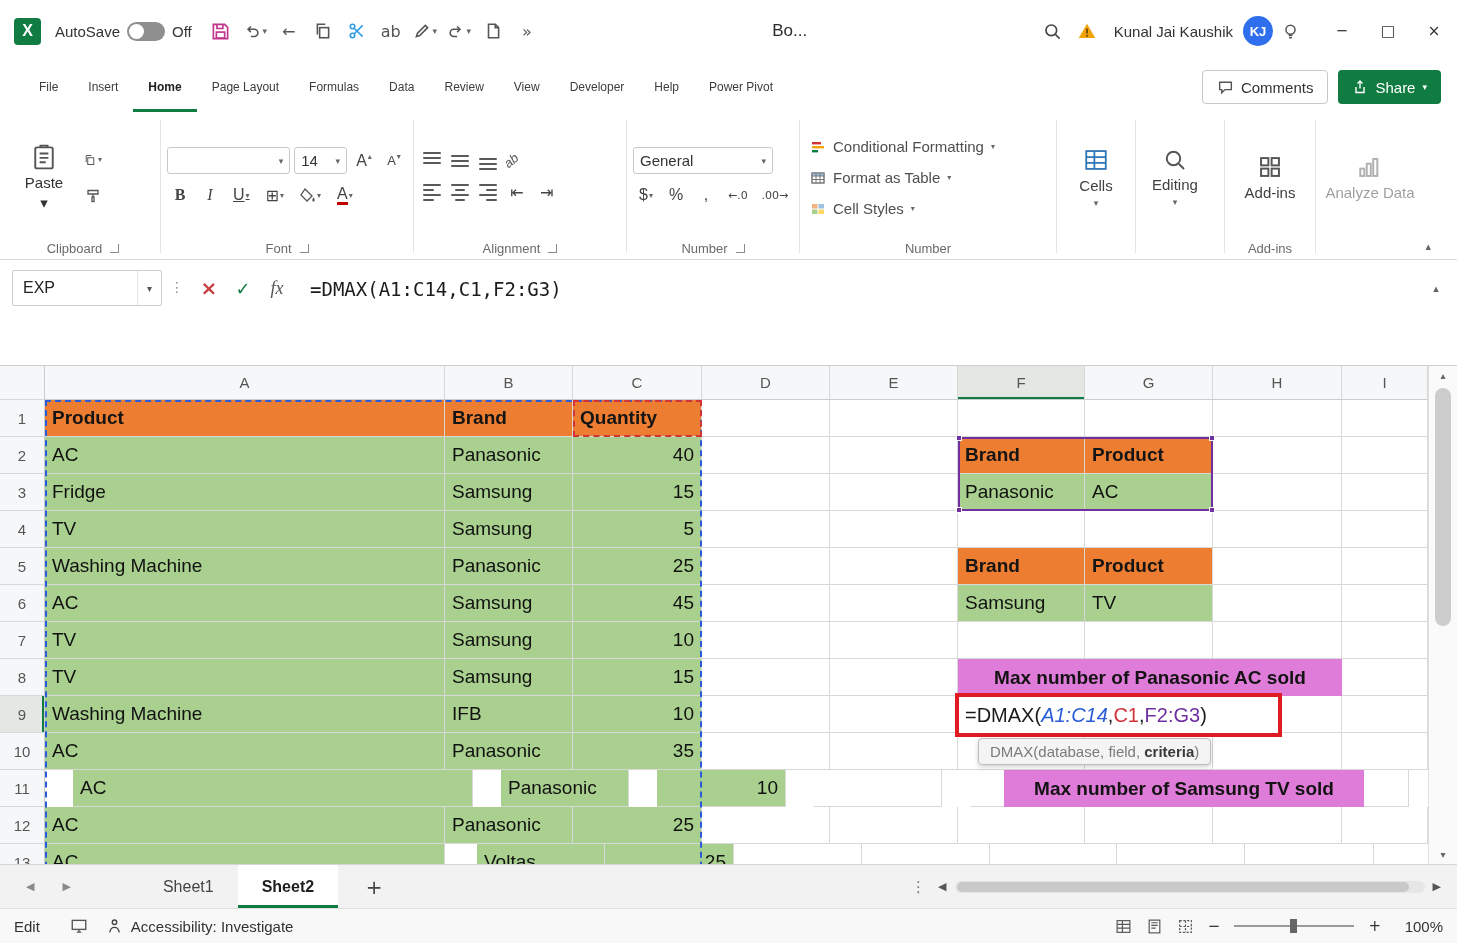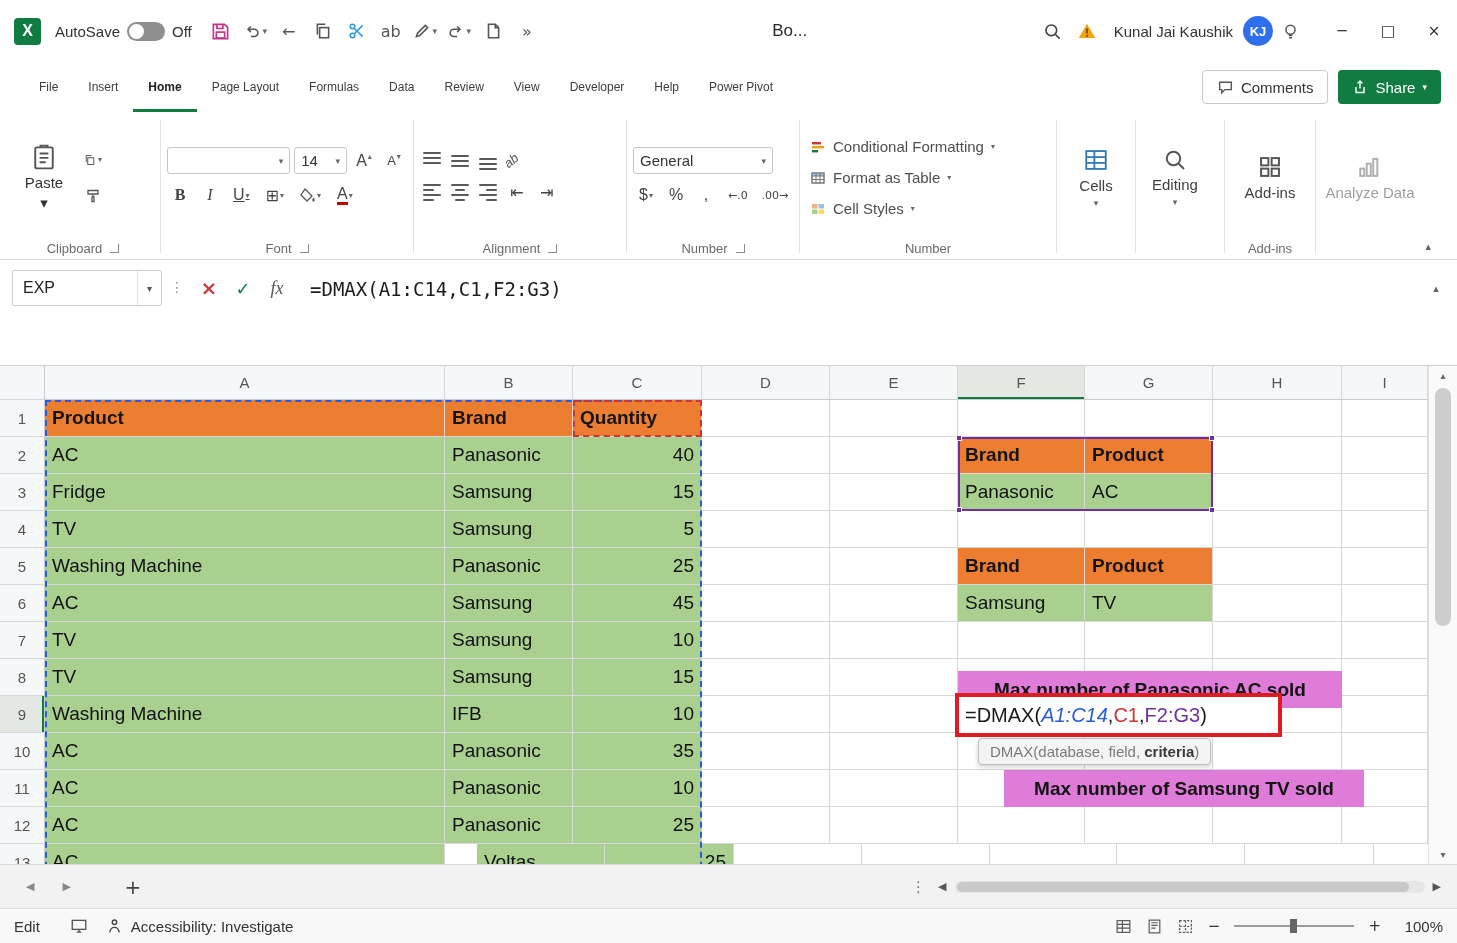--- a/index.html
+++ b/index.html
@@ -686,21 +686,21 @@
         <div class="gcell cell datacell" style="width: 400px;">AC</div>
         <div class="gcell cell datacell" style="width: 128px;">Panasonic</div>
         <div class="gcell cell datacell num" style="width: 129px;">35</div>
         <div class="gcell cell" style="width: 128px;"></div>
         <div class="gcell cell" style="width: 128px;"></div>
         <div class="gcell cell" style="width: 127px;"></div>
         <div class="gcell cell" style="width: 128px;"></div>
         <div class="gcell cell" style="width: 129px;"></div>
         <div class="gcell cell" style="width: 86px;"></div>
       </div>
-      <div class="grow" style="height: 37px;">
+      <div class="grow" style="height: 37px; gap: 28px;">
         <div class="gcell rowhdr">11</div>
         <div class="gcell cell datacell" style="width: 400px;">AC</div>
         <div class="gcell cell datacell" style="width: 128px;">Panasonic</div>
         <div class="gcell cell datacell num" style="width: 129px;">10</div>
         <div class="gcell cell" style="width: 128px;"></div>
         <div class="gcell cell" style="width: 128px;"></div>
         <div class="gcell cell" style="width: 127px;"></div>
         <div class="gcell cell" style="width: 128px;"></div>
         <div class="gcell cell" style="width: 129px;"></div>
         <div class="gcell cell" style="width: 86px;"></div>
@@ -724,21 +724,21 @@
         <div class="gcell cell datacell num" style="width: 129px;">25</div>
         <div class="gcell cell" style="width: 128px;"></div>
         <div class="gcell cell" style="width: 128px;"></div>
         <div class="gcell cell" style="width: 127px;"></div>
         <div class="gcell cell" style="width: 128px;"></div>
         <div class="gcell cell" style="width: 129px;"></div>
         <div class="gcell cell" style="width: 86px;"></div>
       </div>
     </div>
   <div class="ovl">
-      <div class="banner" style="left: 958px; top: 293px; width: 384px; height: 37px; margin-top: 12px;">Max number of Panasonic AC sold</div>
+      <div class="banner" style="left: 958px; top: 293px; width: 384px; height: 37px;">Max number of Panasonic AC sold</div>
       <div class="banner" style="left: 1004px; top: 404px; width: 360px; height: 37px;">Max number of Samsung TV sold</div>
       <div class="rng rblue" style="left: 45px; top: 34px; width: 657px; height: 518px;"></div>
       <div class="rng rred" style="left: 573px; top: 34px; width: 129px; height: 37px;"></div>
       <div class="rng rpurple" style="left: 958px; top: 71px; width: 255px; height: 74px;">
         <span class="hd tl"></span>
         <span class="hd tr"></span>
         <span class="hd bl"></span>
         <span class="hd br"></span>
       </div>
       <div class="editbox" style="left: 955px; top: 327px; width: 327px; height: 44px;">
@@ -758,20 +758,24 @@
   <div class="vs-up">▴</div>
   <div class="vs-thumb"></div>
   <div class="vs-down">▾</div>
 </div>
 
 <div class="tabbar">
   <div class="sheetnav">
     <span class="glyph">◀</span>
     <span class="glyph">▶</span>
   </div>
+  <div class="stabs">
+      <div class="stab">Sheet1</div>
+      <div class="stab active">Sheet2</div>
+    </div>
   <button class="addsheet glyph">+</button>
   <span class="tb-dots">⋮</span>
   <div class="hscroll">
     <span class="hs-arrow glyph">◀</span>
     <span class="hs-track">
         <span class="hs-thumb"></span>
       </span>
     <span class="hs-arrow glyph">▶</span>
   </div>
 </div>

